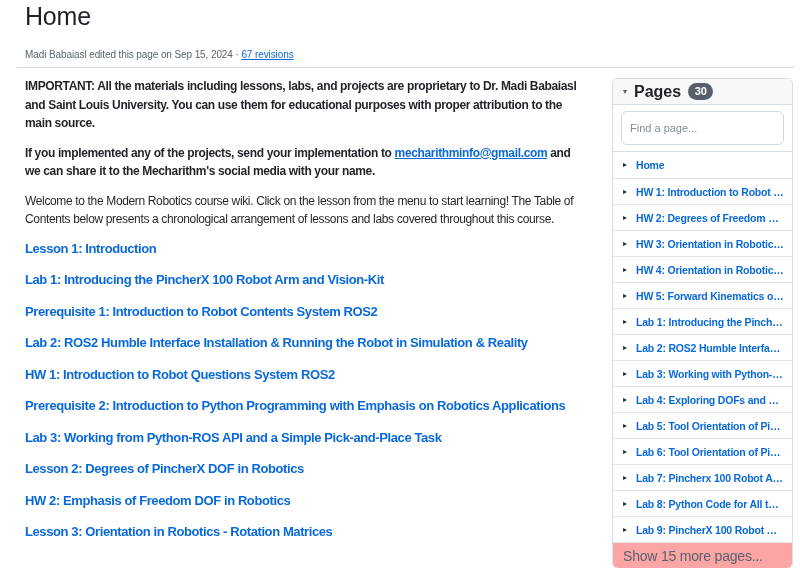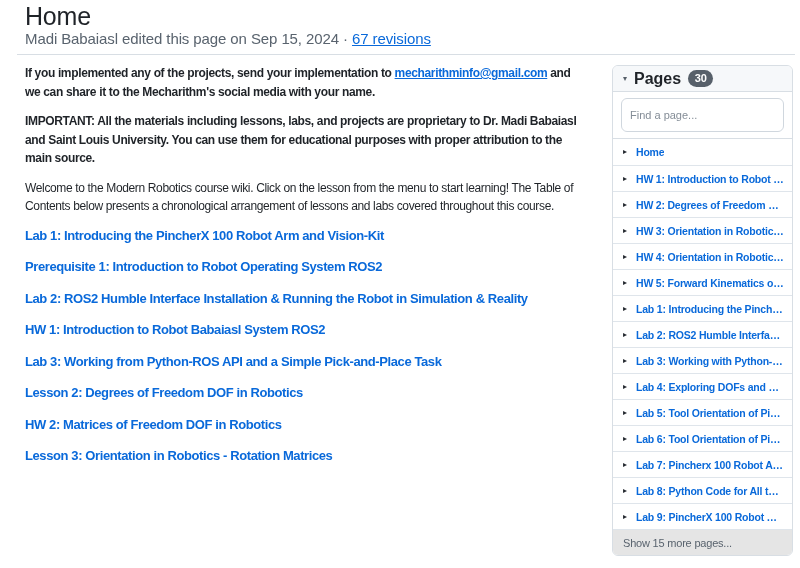--- a/index.html
+++ b/index.html
@@ -6,21 +6,21 @@
   html, body { margin: 0; padding: 0; }
   body {
     width: 800px; height: 568px; overflow: hidden;
     background: #ffffff; color: #1f2328;
     font-family: "Liberation Sans", "DejaVu Sans", sans-serif;
   }
   .page { width: 800px; height: 568px; padding: 2px 5px 0 25px; overflow: hidden; }
 
   
   .wiki-title { font-size: 25px; font-weight: 400; line-height: 28px; margin: 0; letter-spacing: -0.2px; }
-  .wiki-meta { font-size: 15px; color: #59636e; margin-top: 0; letter-spacing: -0.1px; }
+  .wiki-meta { font-size: 10px; color: #59636e; margin-top: 19px; letter-spacing: -0.1px; }
   .wiki-meta a { color: #0969da; text-decoration: underline; cursor: pointer; }
   .head-rule { border: 0; border-top: 1px solid #d8dee4; margin: 7px 0 0 -8px; }
 
   
   .layout { display: flex; align-items: flex-start; }
   main { width: 560px; padding-top: 9px; }
   aside { width: 181px; margin-left: 27px; margin-top: 10px; flex: none; }
 
   
   main p { margin: 0 0 11px; font-size: 12px; line-height: 18.5px; letter-spacing: -0.35px; }
@@ -52,51 +52,53 @@
     height: 26px; display: flex; align-items: center; padding: 0 8px 0 10px; cursor: pointer;
   }
   ul.page-list li + li { border-top: 1px solid #dfe5eb; }
   .item-chev { font-size: 8px; color: #24292f; margin-right: 9px; flex: none; line-height: 1; }
   .item-label {
     font-size: 10.5px; font-weight: 700; color: #0969da; letter-spacing: -0.2px;
     white-space: nowrap; overflow: hidden; text-overflow: ellipsis; min-width: 0;
   }
   .show-more {
     height: 26px; width: 100%; display: flex; align-items: center; padding: 0 10px;
-    border: 0; border-top: 1px solid #dfe5eb; background: #e5e5e5; color: #59636e;
-    font-size: 11px; font-family: inherit; cursor: pointer; text-align: left; letter-spacing: -0.2px;
+    border: 0; border-top: 1px solid #dfe5eb; background: #fca5a5; color: #59636e;
+    font-size: 14px; font-family: inherit; cursor: pointer; text-align: left; letter-spacing: -0.2px;
   }
   .clone-label { margin-top: 16px; font-size: 12px; font-weight: 700; letter-spacing: -0.2px; }
 </style>
 </head>
 <body>
 
 <div class="page">
 
   <h1 class="wiki-title">Home</h1>
   <div class="wiki-meta">
     <span>Madi Babaiasl edited this page on Sep 15, 2024</span>
     <span>·</span>
     <a>67 revisions</a>
   </div>
   <hr class="head-rule">
 
   <div class="layout">
     <main>
+      <p class="bold">IMPORTANT: All the materials including lessons, labs, and projects are proprietary to Dr. Madi Babaiasl and Saint Louis University. You can use them for educational purposes with proper attribution to the main source.</p>
       <p class="bold"><span>If you implemented any of the projects, send your implementation to </span><a>mecharithminfo@gmail.com</a><span> and we can share it to the Mecharithm's social media with your name.</span></p>
-      <p class="bold">IMPORTANT: All the materials including lessons, labs, and projects are proprietary to Dr. Madi Babaiasl and Saint Louis University. You can use them for educational purposes with proper attribution to the main source.</p>
       <p>Welcome to the Modern Robotics course wiki. Click on the lesson from the menu to start learning! The Table of Contents below presents a chronological arrangement of lessons and labs covered throughout this course.</p>
 
+      <h2 class="toc-h"><a>Lesson 1: Introduction</a></h2>
       <h2 class="toc-h"><a>Lab 1: Introducing the PincherX 100 Robot Arm and Vision-Kit</a></h2>
-      <h2 class="toc-h"><a>Prerequisite 1: Introduction to Robot Operating System ROS2</a></h2>
+      <h2 class="toc-h"><a>Prerequisite 1: Introduction to Robot Contents System ROS2</a></h2>
       <h2 class="toc-h"><a>Lab 2: ROS2 Humble Interface Installation &amp; Running the Robot in Simulation &amp; Reality</a></h2>
-      <h2 class="toc-h"><a>HW 1: Introduction to Robot Babaiasl System ROS2</a></h2>
+      <h2 class="toc-h"><a>HW 1: Introduction to Robot Questions System ROS2</a></h2>
+      <h2 class="toc-h"><a>Prerequisite 2: Introduction to Python Programming with Emphasis on Robotics Applications</a></h2>
       <h2 class="toc-h"><a>Lab 3: Working from Python-ROS API and a Simple Pick-and-Place Task</a></h2>
-      <h2 class="toc-h"><a>Lesson 2: Degrees of Freedom DOF in Robotics</a></h2>
-      <h2 class="toc-h"><a>HW 2: Matrices of Freedom DOF in Robotics</a></h2>
+      <h2 class="toc-h"><a>Lesson 2: Degrees of PincherX DOF in Robotics</a></h2>
+      <h2 class="toc-h"><a>HW 2: Emphasis of Freedom DOF in Robotics</a></h2>
       <h2 class="toc-h"><a>Lesson 3: Orientation in Robotics - Rotation Matrices</a></h2>
 
     </main>
 
     <aside>
       <div class="panel">
         <div class="panel-header">
           <span class="chev">▾</span>
           <span class="label">Pages</span>
           <span class="badge">30</span>

